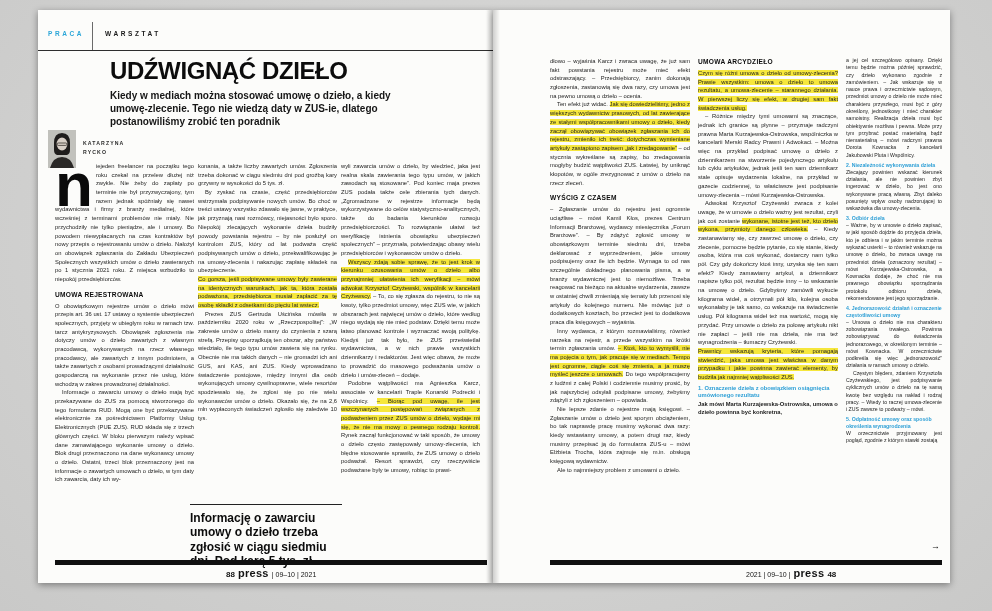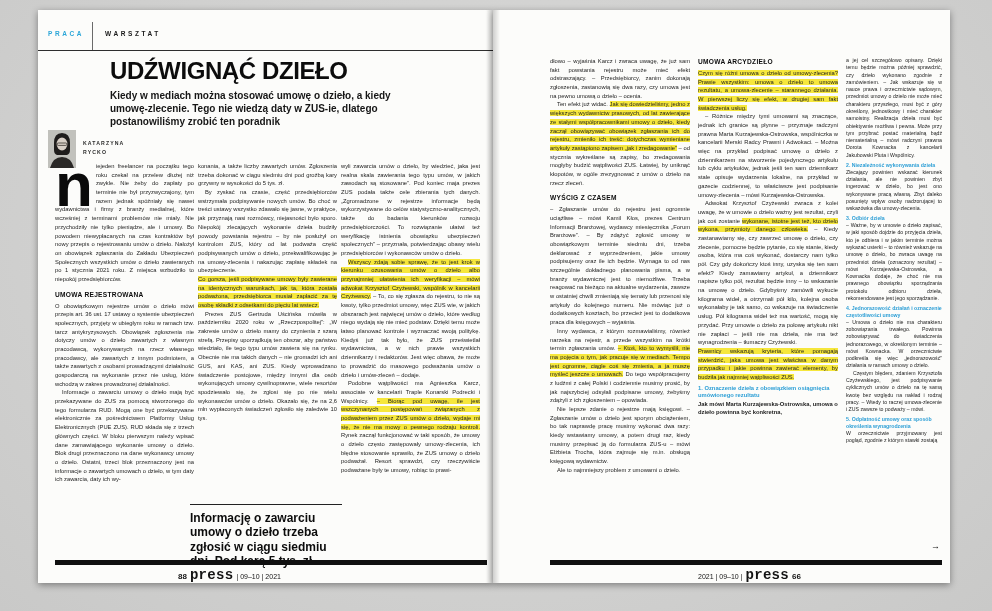--- a/index.html
+++ b/index.html
@@ -28,23 +28,23 @@
   .blk-h{font-weight:bold;font-size:6.6px;letter-spacing:.3px;margin:6px 0 2px;text-align:left;color:#0d0d0d;}
   .blk-h:first-child{margin-top:0;}
   .blk-ch{font-weight:bold;color:#2d9fd6;margin-top:3px;text-align:left;line-height:1.3;}
   .blk-b{font-weight:bold;text-align:left;}
   .hl{background:#f6e73c;}
   .dropcap{float:left;font-size:62px;line-height:.58;font-weight:bold;color:#0a0a0a;padding:5px 3px 0 0;font-family:"Liberation Sans",sans-serif;}
   
   .pullquote{position:absolute;left:152px;top:494px;width:152px;border-top:1.2px solid #222;padding-top:6px;font-weight:bold;font-size:12px;line-height:1.2;color:#0c0c0c;}
   
   .footer-bar{position:absolute;top:550px;height:4.5px;background:#101010;}
-  .footer-line{position:absolute;top:557px;font-size:7.5px;color:#141414;display:flex;align-items:baseline;gap:3px;}
+  .footer-line{position:absolute;top:557px;font-size:7.5px;color:#141414;display:flex;align-items:baseline;gap:3px;margin-left:48px;}
   .f-num{font-weight:bold;font-size:8px;}
-  .f-logo{font-family:Liberation Mono, monospace;font-weight:bold;font-size:14px;letter-spacing:.3px;}
+  .f-logo{font-family:Liberation Sans, sans-serif;font-weight:bold;font-size:11px;letter-spacing:.3px;}
   .f-rest{font-size:7px;}
   .cont-arrow{position:absolute;left:438px;top:531px;font-size:9px;font-weight:bold;color:#111;}
 </style>
 </head>
 <body>
 
 <div id="canvas">
 
   <div class="page" id="page-left">
     <span class="kicker kicker-section">PRACA</span>
@@ -131,18 +131,18 @@
         <div class="blk blk-ch"><span>5. Odpłatność umowy oraz sposób określenia wynagrodzenia</span></div>
         <div class="blk blk-p0"><span>W orzecznictwie przyjmowany jest pogląd, zgodnie z którym stawki zostają</span></div>
       </div>
 
     <span class="cont-arrow">→</span>
 
     <div class="footer-bar" style="left:57px;width:392px;"></div>
     <div class="footer-line" style="left:205px;">
       <span class="f-rest">2021 | 09–10 |</span>
       <span class="f-logo">press</span>
-      <span class="f-num">66</span>
+      <span class="f-num">48</span>
     </div>
   </div>
 
   <div class="seam"></div>
 </div>
 
 </body></html>

